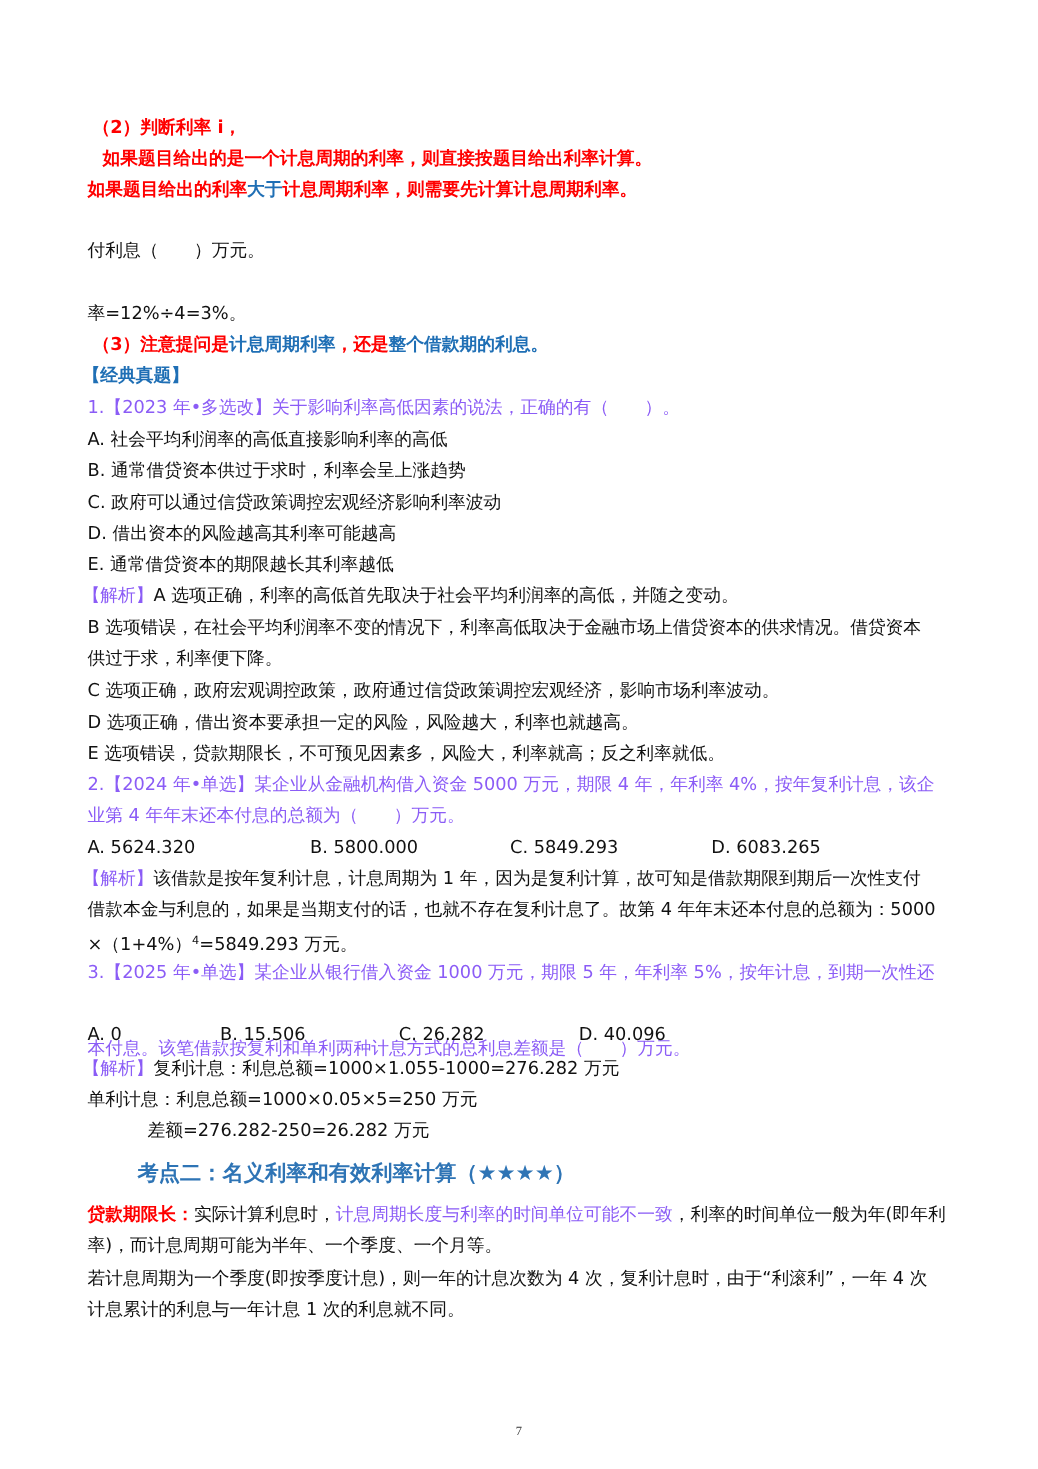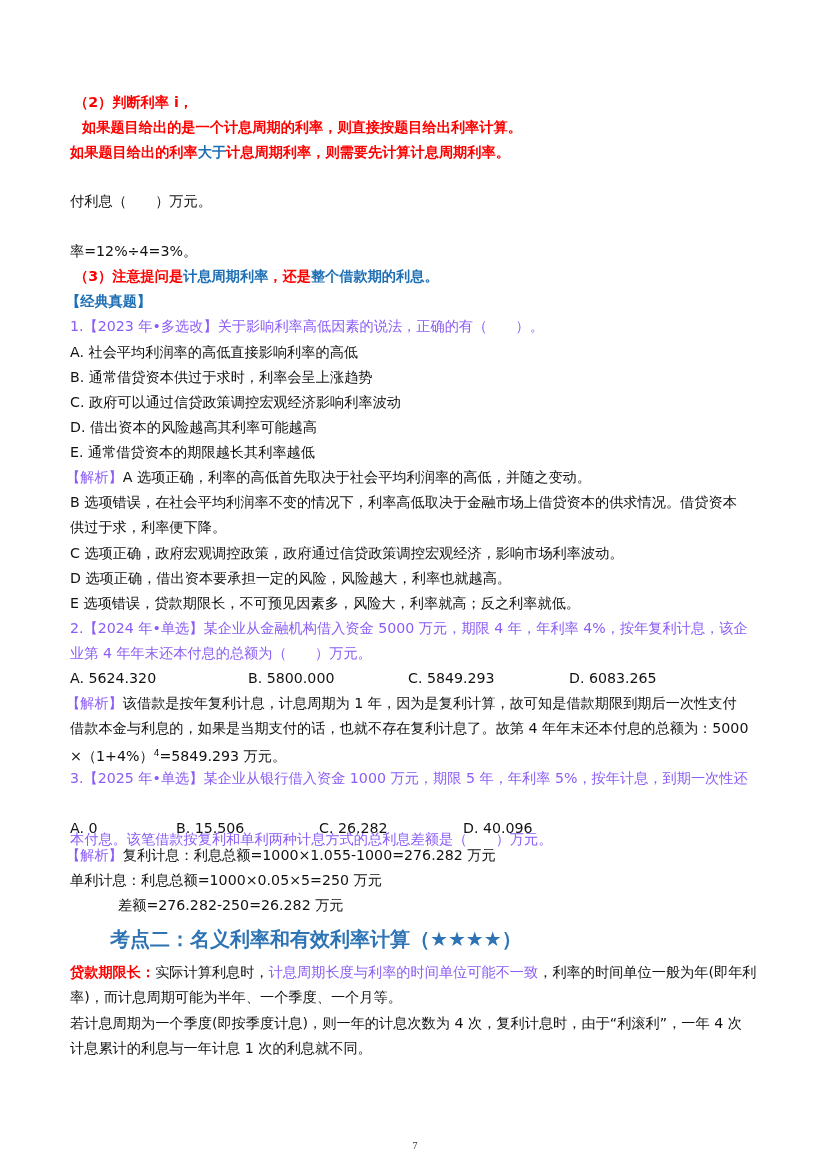--- a/index.html
+++ b/index.html
@@ -4,21 +4,21 @@
 <style>
   html, body { margin: 0; padding: 0; background: #ffffff; }
   body { width: 830px; height: 1175px; position: relative; overflow: hidden;
          font-family: "DejaVu Sans", "Liberation Sans", sans-serif; color: #111; }
   .page { position: absolute; left: 0; top: 0; width: 830px; height: 959px; }
   .line { position: absolute; left: 70px; font-size: 14.2px; line-height: 20px; white-space: nowrap; letter-spacing: 0px; }
   .red { color: #ff0000; }
   .blue { color: #1f6fb5; }
   .blue2 { color: #8b5cf6; }
   .bold { font-weight: bold; }
-  .title2 { left: 110px; font-size: 20px; font-weight: bold; color: #2e74b5; }
+  .title2 { left: 110px; font-size: 17px; font-weight: bold; color: #2e74b5; }
   .pagenum { position: absolute; left: 0; width: 830px; text-align: center; top: 1140px; font-size: 10px; color: #333; font-family: "Liberation Serif", serif; }
   .opt { display: inline-block; }
   sup { font-size: 9px; vertical-align: 5px; }
 </style>
 </head>
 <body>
 
 <div class="page">
 
   <div class="line bold red" style="top:92px; left:74px;">（2）判断利率 i，</div>

